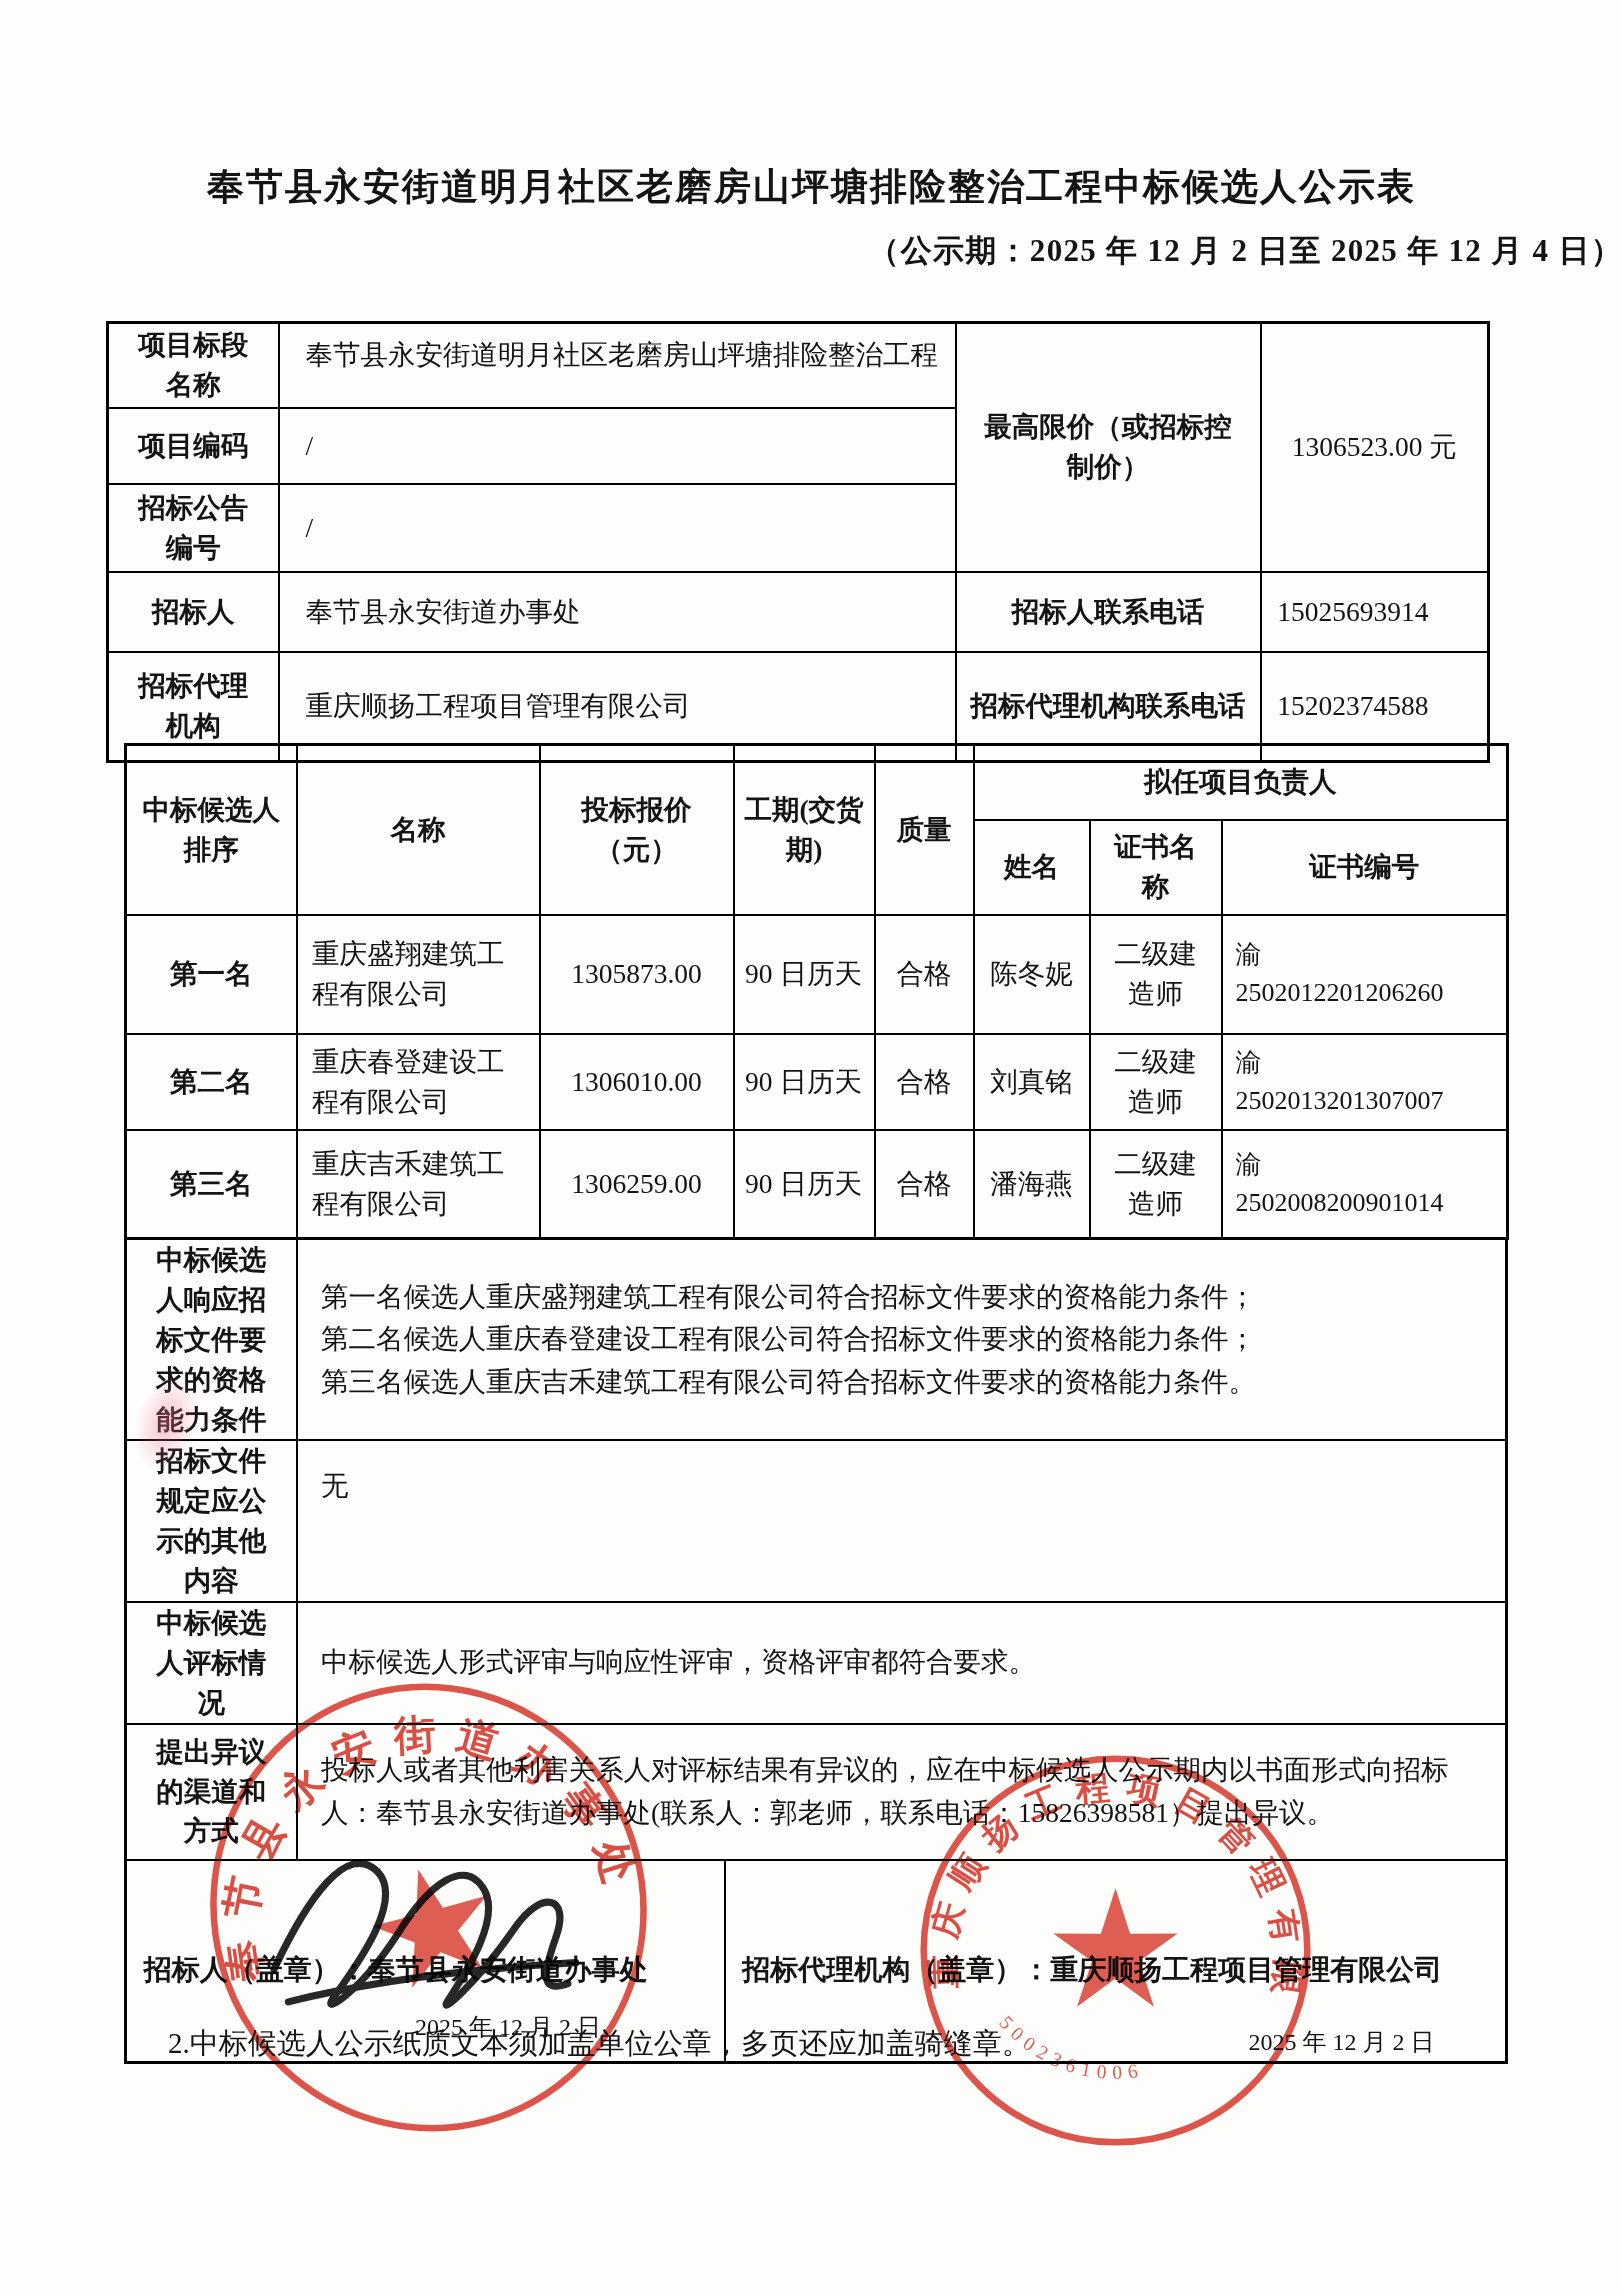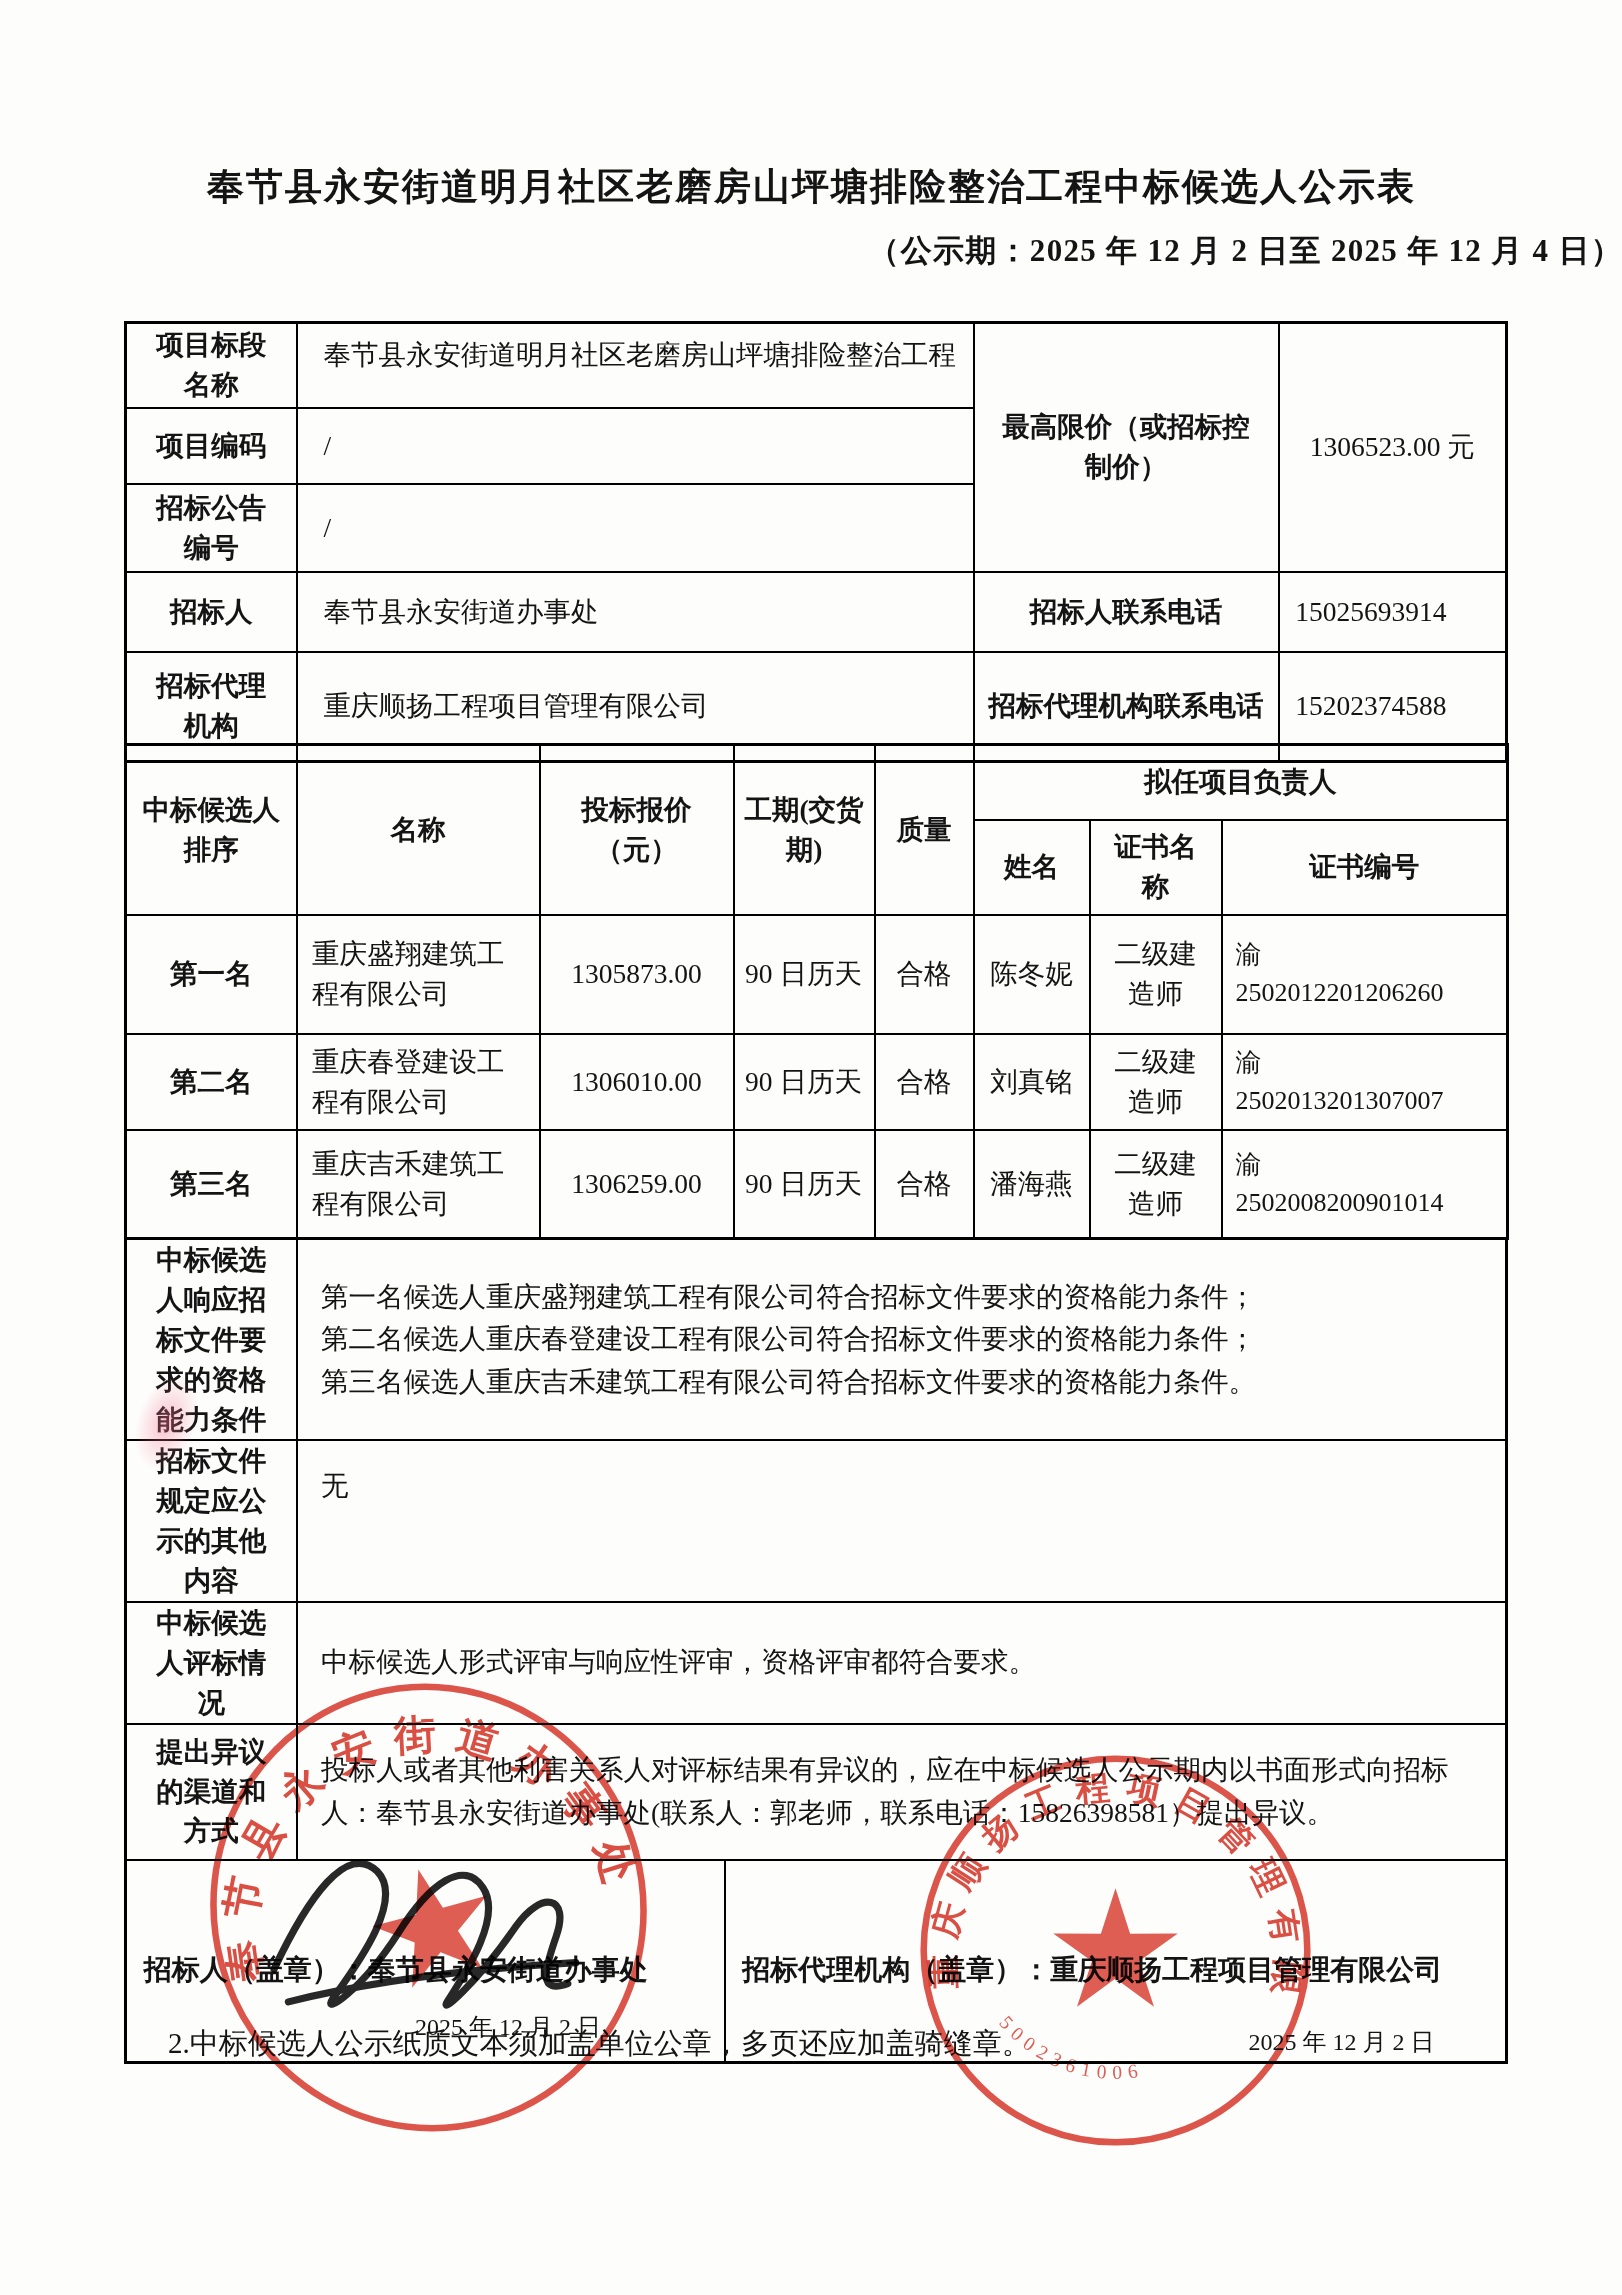--- a/index.html
+++ b/index.html
@@ -33,21 +33,21 @@
           transform:rotate(18deg);}
 </style>
 </head>
 <body>
 
 <div id="page">
 
   <div class="title">奉节县永安街道明月社区老磨房山坪塘排险整治工程中标候选人公示表</div>
   <div class="subtitle">（公示期：2025 年 12 月 2 日至 2025 年 12 月 4 日）</div>
 
-  <table class="doc-table" style="left:124px;top:321px;width:1381px;">
+  <table class="doc-table" style="left:106px;top:321px;width:1381px;">
     <colgroup>
         <col style="width:171px">
         <col style="width:677px">
         <col style="width:305px">
         <col style="width:228px">
       </colgroup>
     <tbody>
         <tr style="height:85px">
       <td class="lbl">项目标段名称</td>
       <td class="val" style="vertical-align:top;padding-top:10.5px;">奉节县永安街道明月社区老磨房山坪塘排险整治工程</td>

